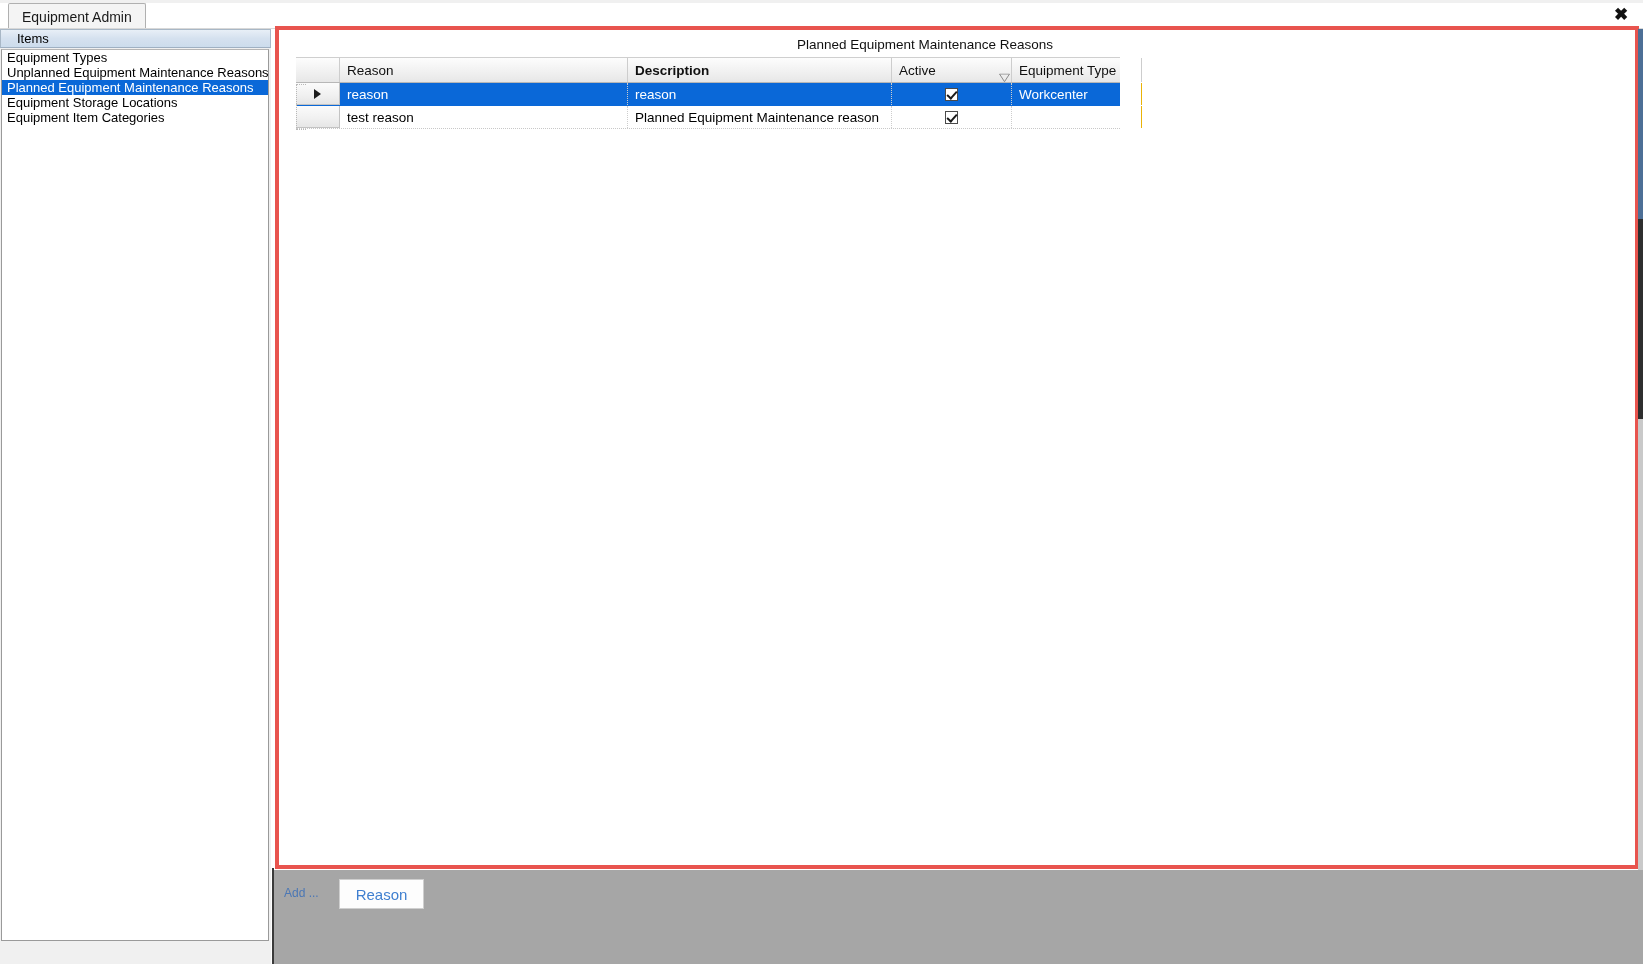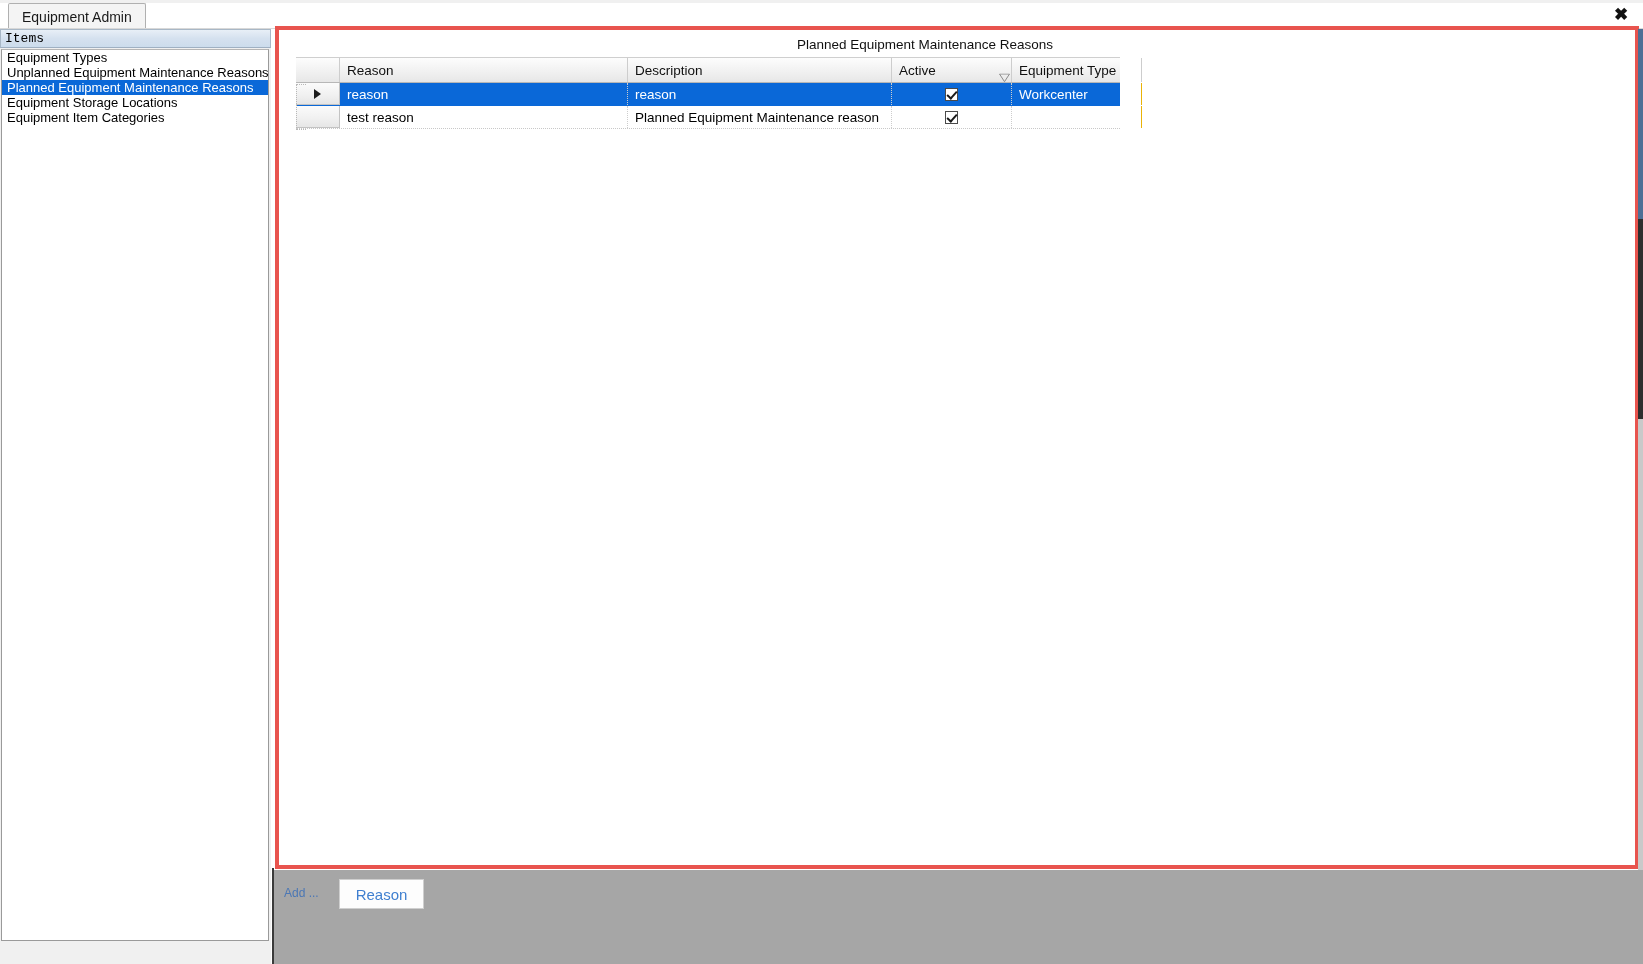--- a/index.html
+++ b/index.html
@@ -79,24 +79,23 @@
   #items-header {
     position: absolute;
     left: 0; top: 0;
     width: 271px; height: 19px;
     box-sizing: border-box;
     background: linear-gradient(to bottom, #e8eff7 0%, #d5e1ef 50%, #ccdcec 100%);
     border: 1px solid #a8b7c6;
     border-bottom: 1px solid #9fb0c2;
     display: flex;
     align-items: center;
-    padding-left: 4px;
+    padding-left: 16px;
     font-size: 13px;
     color: #000000;
-    font-family: Liberation Mono, monospace;
   }
   #items-listbox {
     position: absolute;
     left: 1px; top: 20px;
     width: 268px; height: 892px;
     box-sizing: border-box;
     background: #ffffff;
     border: 1px solid #9a9a9a;
     border-top: 1px solid #b5b5b5;
     overflow: hidden;
@@ -197,21 +196,21 @@
     align-items: center;
     padding-left: 7px;
     font-size: 13.5px;
     color: #101010;
     border-right: 1px solid #cdcdcd;
     white-space: nowrap;
     position: relative;
     cursor: pointer;
   }
   .hdr-cell.col-reason   { width: 288px; flex: 0 0 288px; }
-  .hdr-cell.col-desc     { width: 264px; flex: 0 0 264px; }
+  .hdr-cell.col-desc     { width: 264px; flex: 0 0 264px; font-weight: bold; }
   .hdr-cell.col-active   { width: 120px; flex: 0 0 120px; }
   .hdr-cell.col-eqtype   { width: 130px; flex: 0 0 130px; border-right: 1px solid #cdcdcd; }
   .sort-indicator {
     position: absolute;
     right: 7px;
     top: 50%;
     transform: translateY(-50%);
     width: 0; height: 0;
     border-left: 5px solid transparent;
     border-right: 5px solid transparent;

